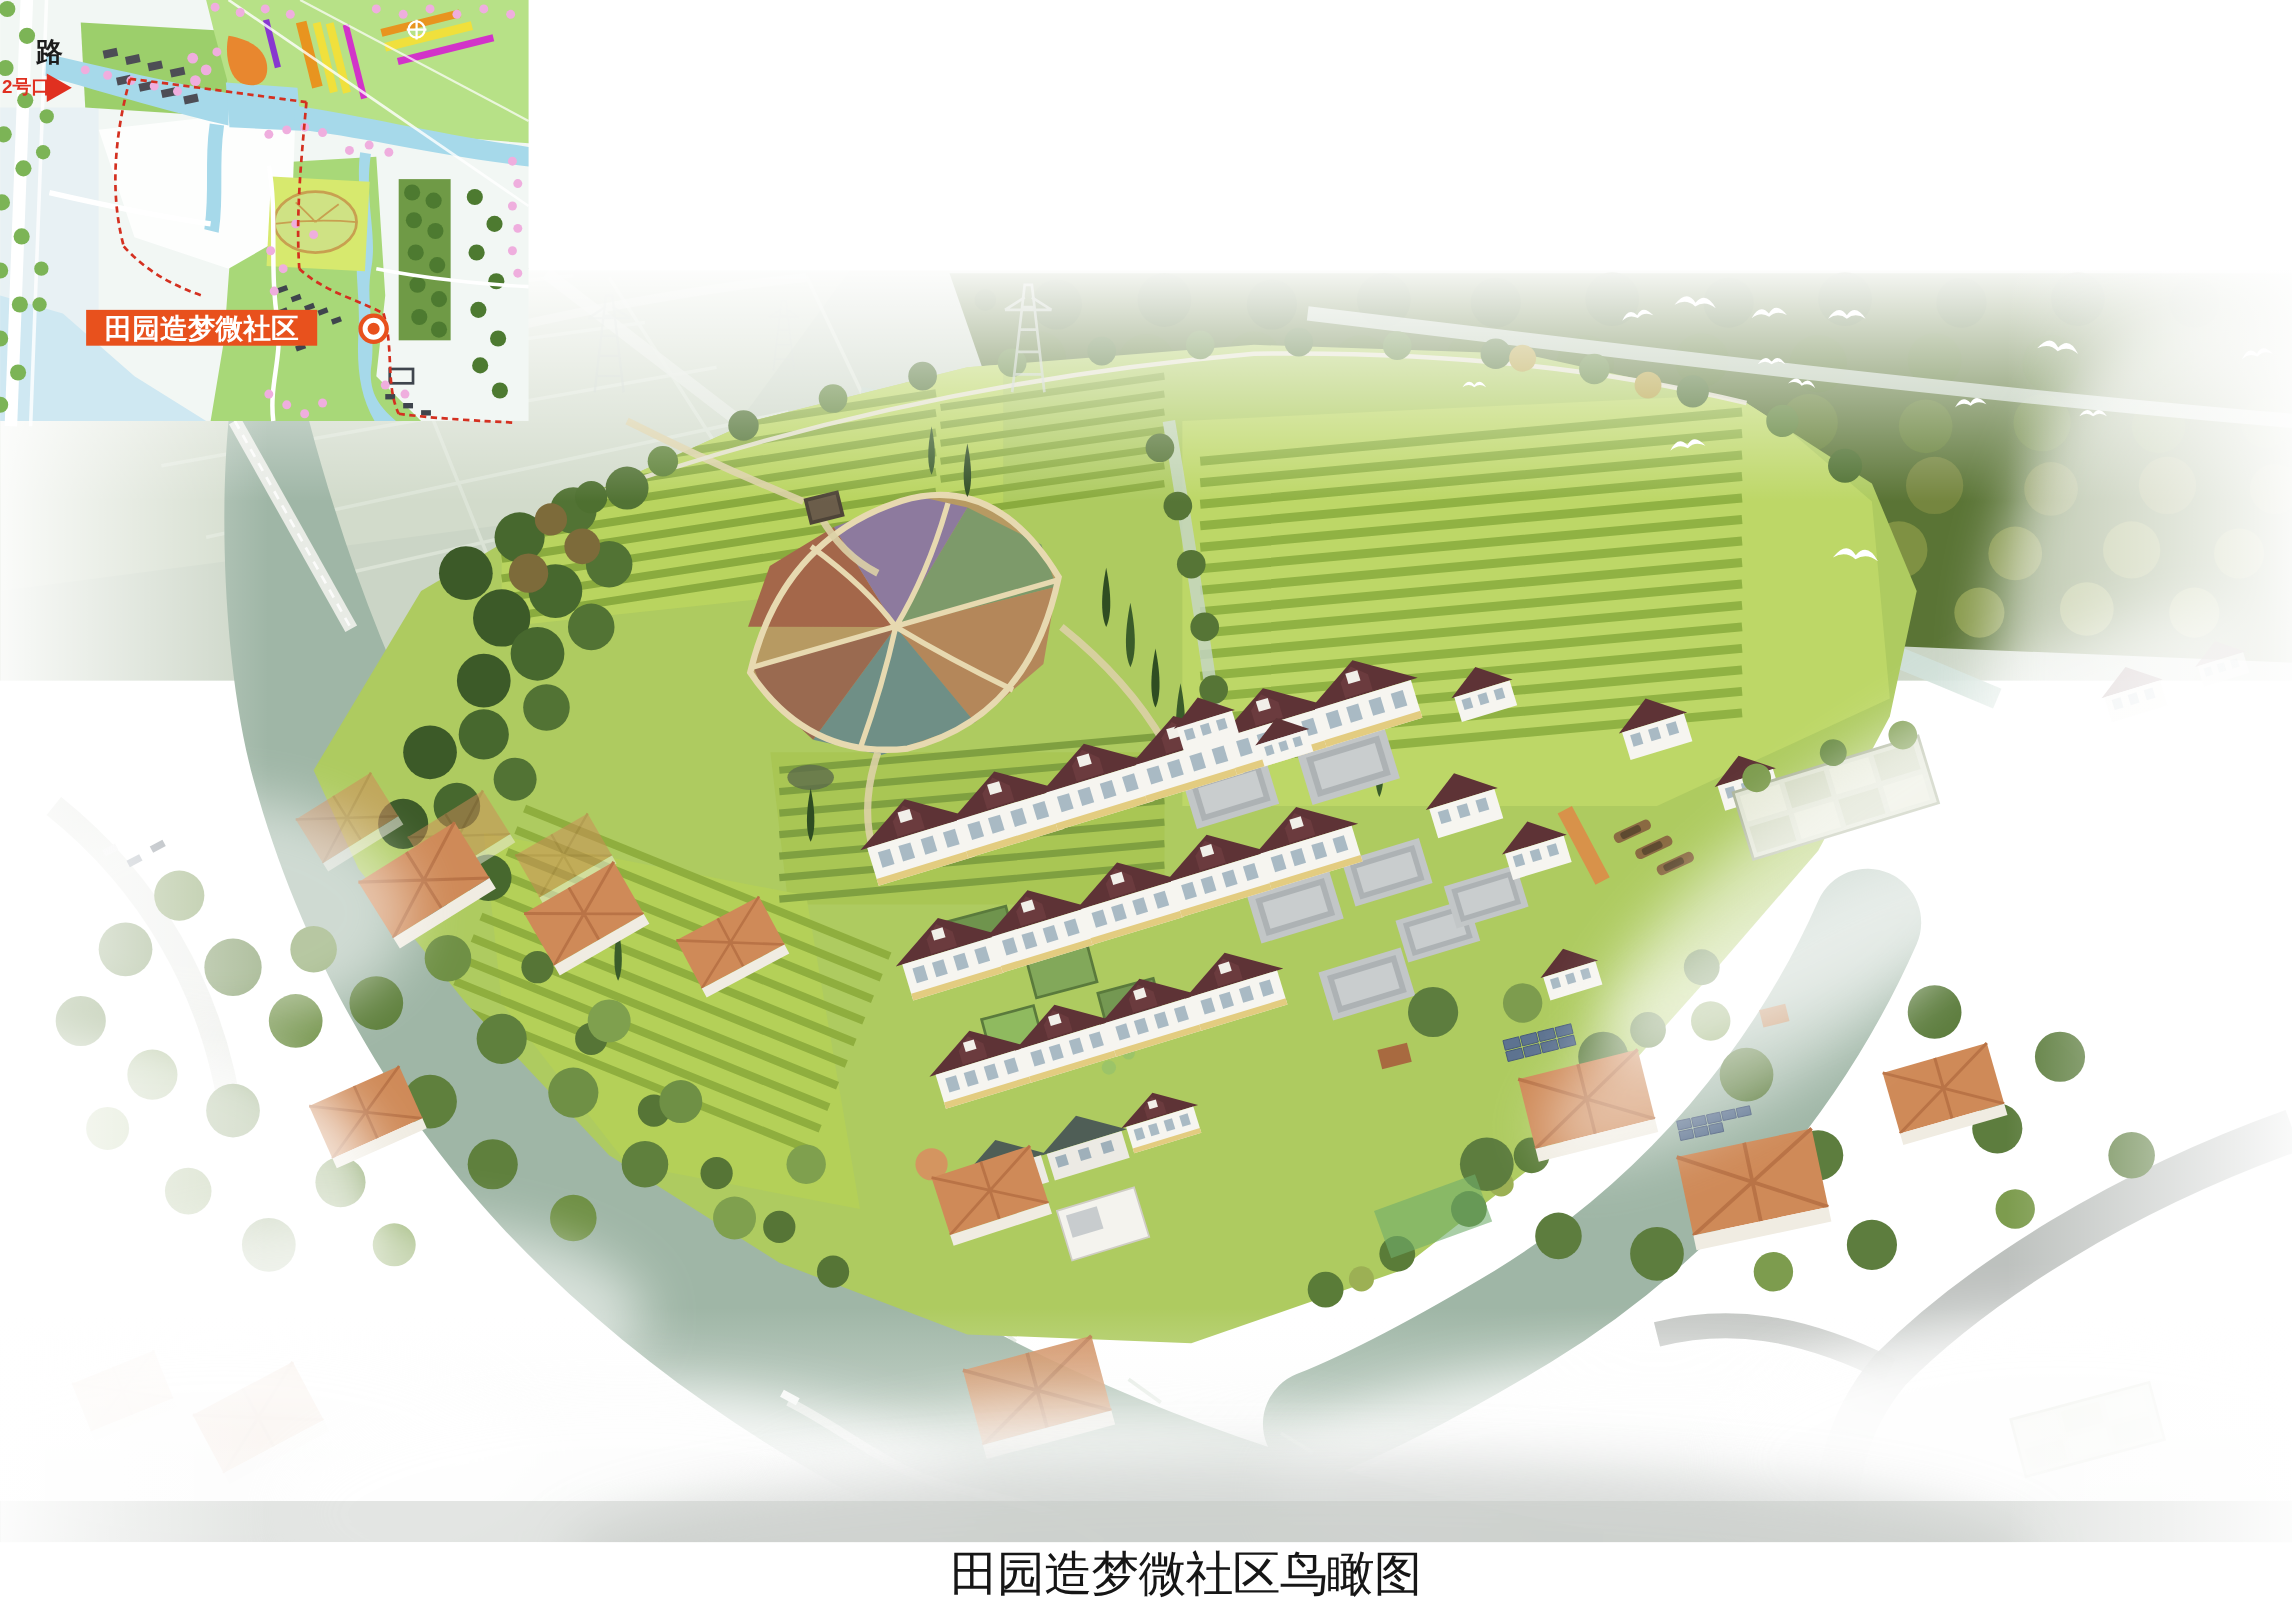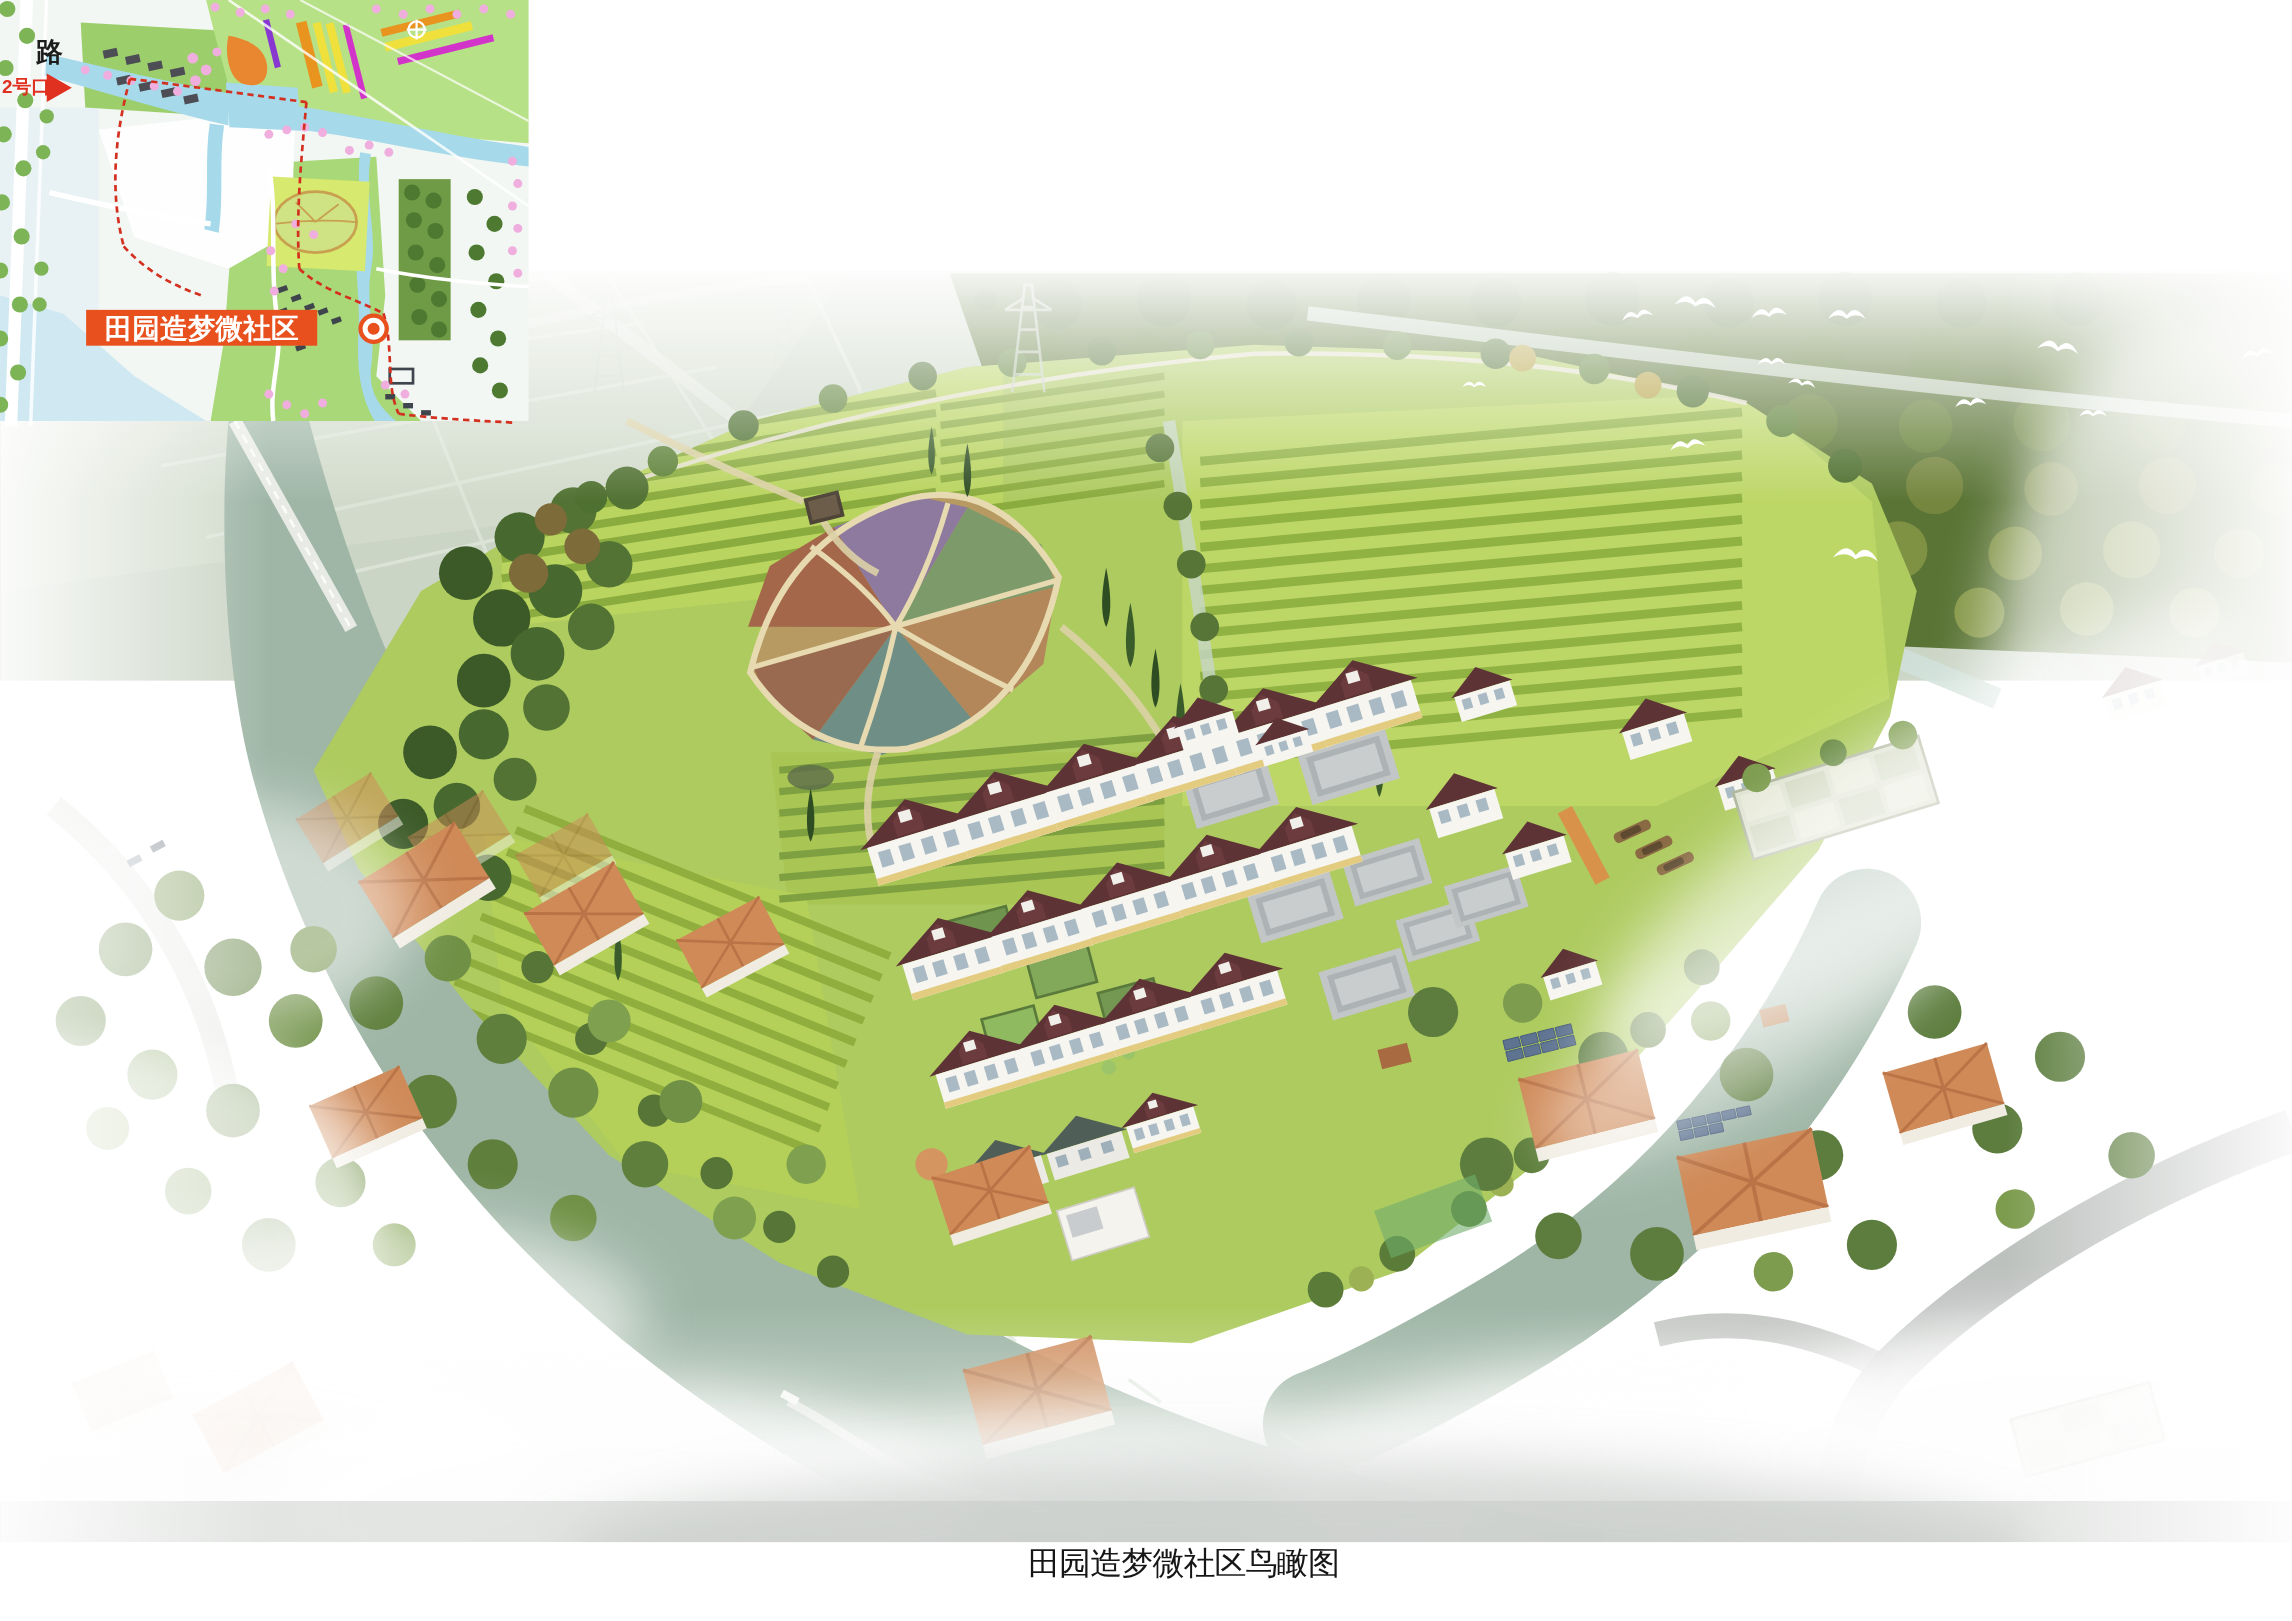--- a/index.html
+++ b/index.html
@@ -1,20 +1,20 @@
 <!DOCTYPE html>
 <html style="font-size:14.3px"><head>
 <meta charset="utf-8">
 <style>
   html,body{margin:0;padding:0;background:#ffffff;}
   .page{position:relative;width:2293px;height:1621px;background:#ffffff;overflow:hidden;
         font-family:"Liberation Sans", sans-serif;}
   .page svg{position:absolute;left:0;top:0;}
-  .caption{position:absolute;left:1028px;top:1542px;width:376px;height:47px;
-           font-size:32px;letter-spacing:-0.9px;color:#161616;white-space:nowrap;
+  .caption{position:absolute;left:950px;top:1542px;width:376px;height:47px;
+           font-size:48px;letter-spacing:-0.9px;color:#161616;white-space:nowrap;
            font-family:"Liberation Sans", sans-serif;}
 </style>
 </head>
 <body>
 
 <div class="page">
 
 <svg width="2293" height="1621" viewBox="0 0 2560 1810">
   <defs>
     <filter id="f30" x="-60%" y="-60%" width="220%" height="220%">

